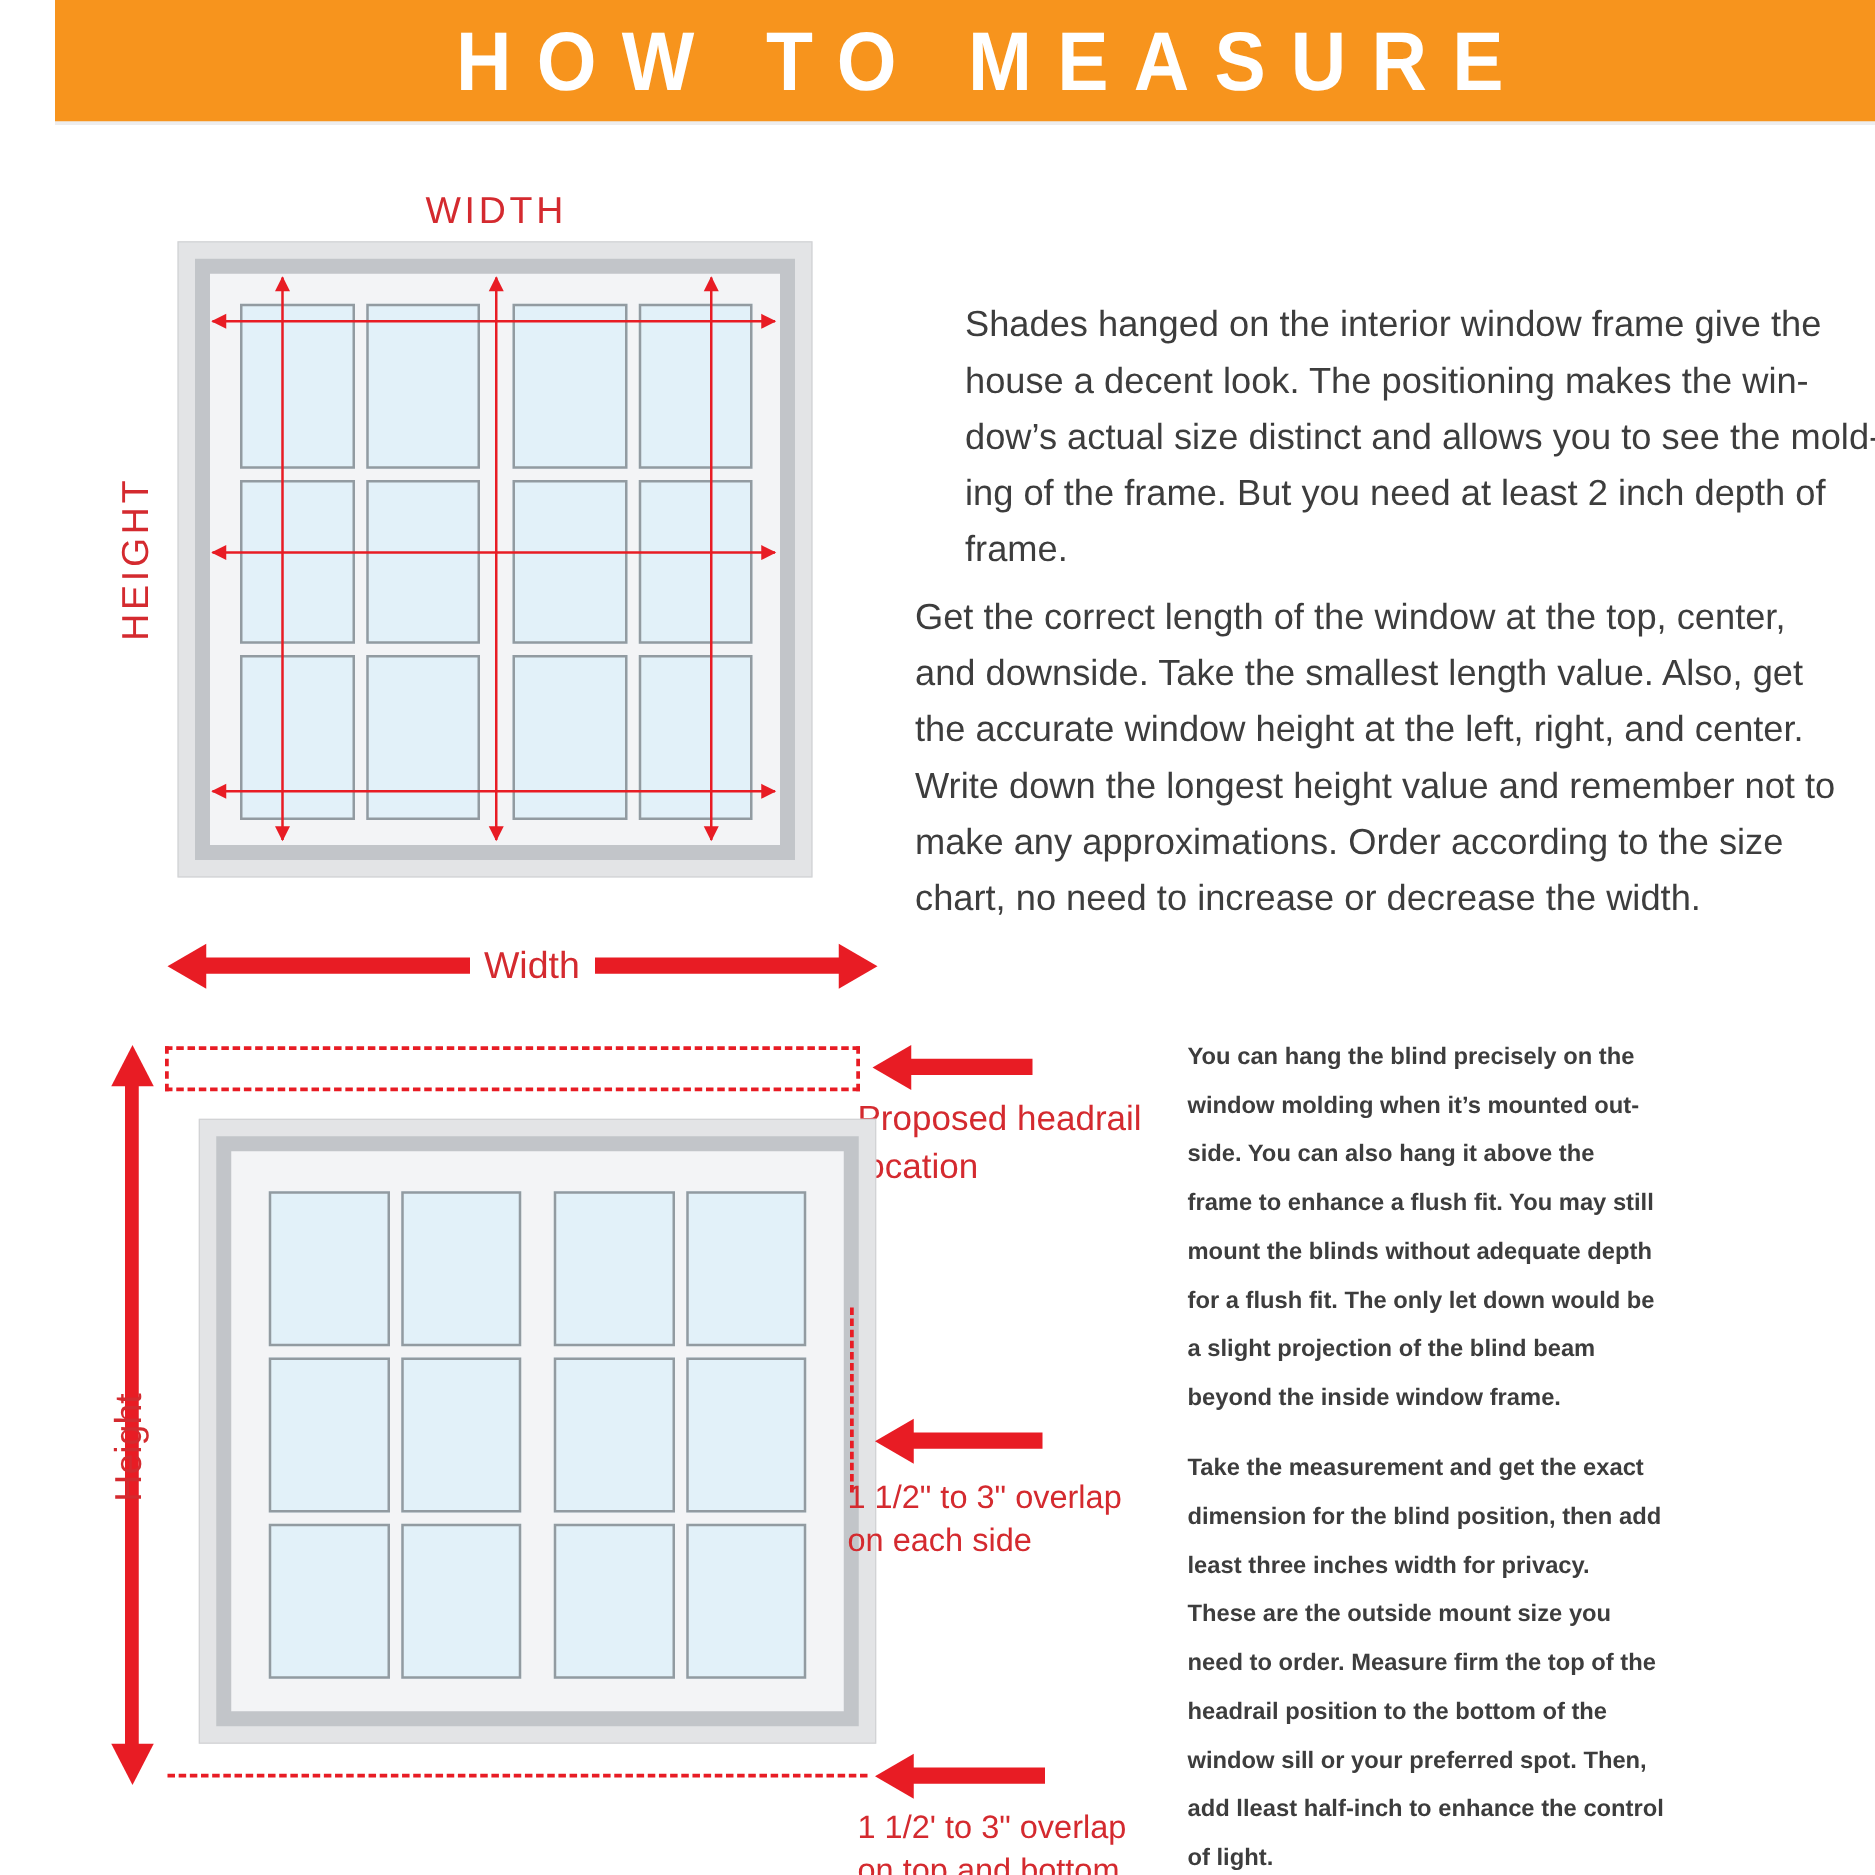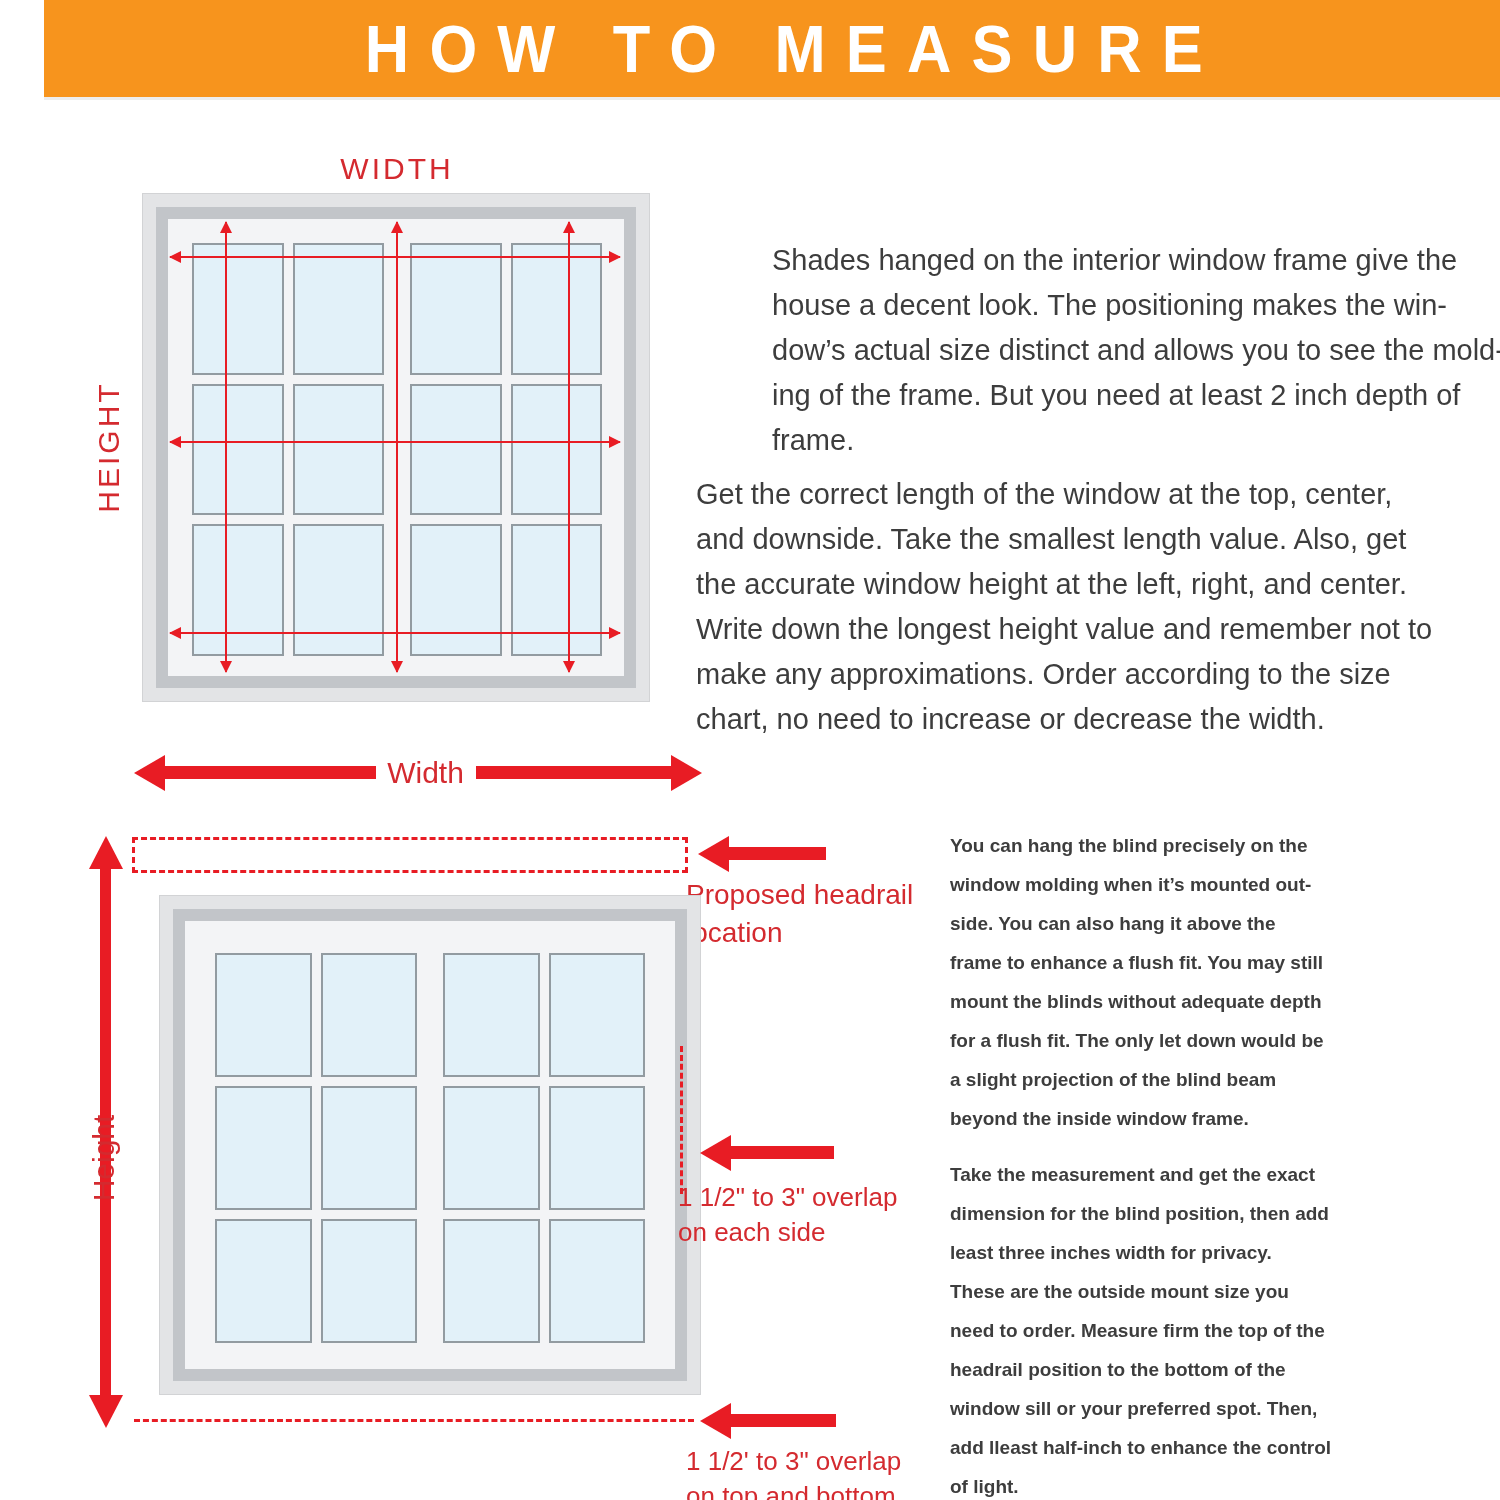--- a/index.html
+++ b/index.html
@@ -132,21 +132,21 @@
   <div class="mline h" style="left:126px;top:632px;width:450px;"></div>
   <div class="mline v" style="left:181px;top:222px;height:450px;"></div>
   <div class="mline v" style="left:352px;top:222px;height:450px;"></div>
   <div class="mline v" style="left:524px;top:222px;height:450px;"></div>
 
   <div class="para inside" style="left:728px;top:238px;">Shades hanged on the interior window frame give the
 house a decent look. The positioning makes the win-
 dow’s actual size distinct and allows you to see the mold-
 ing of the frame. But you need at least 2 inch depth of
 frame.</div>
-  <div class="para inside" style="left:652px;top:472px;">Get the correct length of the window at the top, center,
+  <div class="para inside" style="left:688px;top:472px;">Get the correct length of the window at the top, center,
 and downside. Take the smallest length value. Also, get
 the accurate window height at the left, right, and center.
 Write down the longest height value and remember not to
 make any approximations. Order according to the size
 chart, no need to increase or decrease the width.</div>
 
   <div class="para outside" style="left:906px;top:826px;">You can hang the blind precisely on the
 window molding when it’s mounted out-
 side. You can also hang it above the
 frame to enhance a flush fit. You may still

